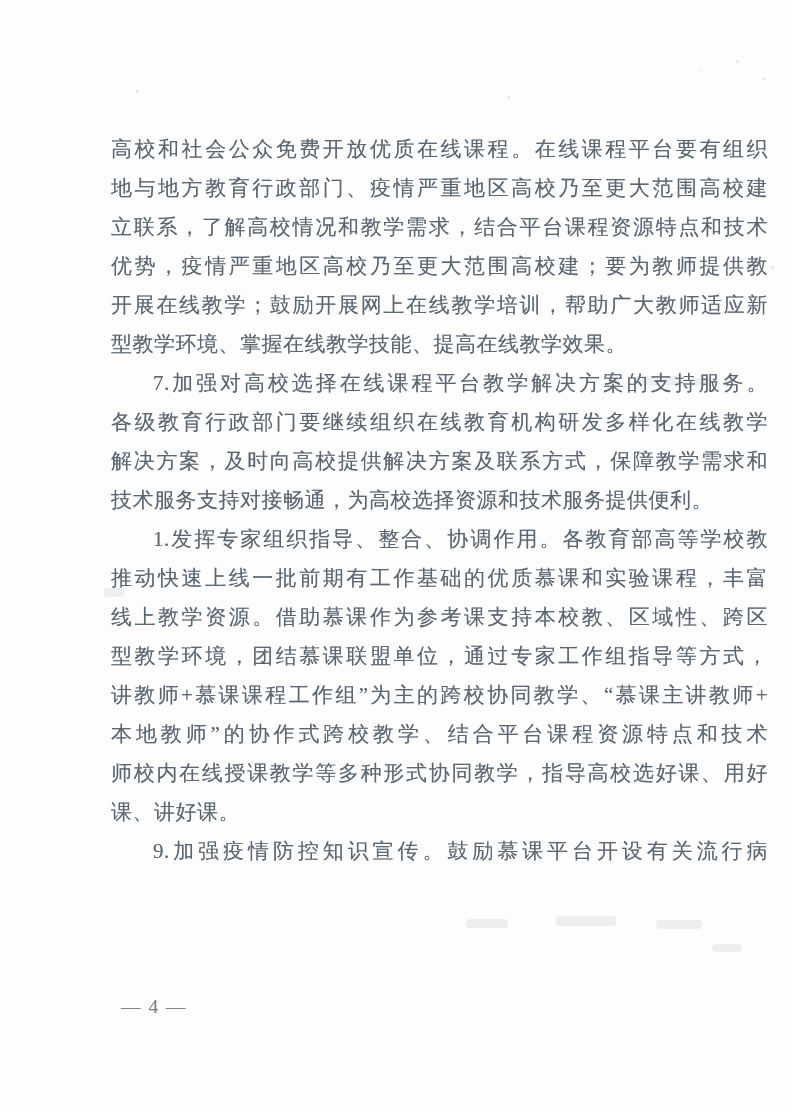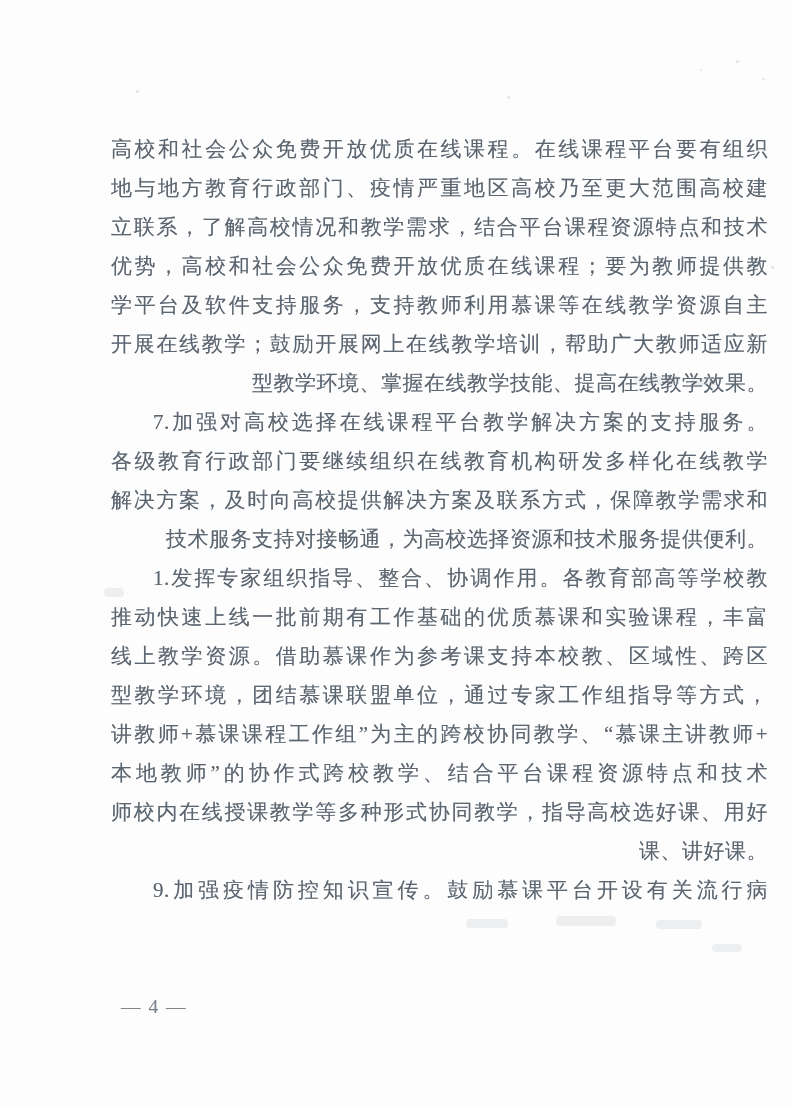--- a/index.html
+++ b/index.html
@@ -21,21 +21,21 @@
     top: 130px;
     width: 657px;
   }
   .line {
     height: 39px;
     line-height: 39px;
     font-size: 21px;
     letter-spacing: 0.5px;
     color: #5c6670;
     text-shadow: 0 0 0.6px rgba(92, 102, 112, 0.45);
-    text-align: right;
+    text-align: left;
     white-space: nowrap;
   }
   .line.fill {
     white-space: normal;
     text-align: justify;
     text-align-last: justify;
   }
   .line.indent {
     text-indent: 42px;
   }
@@ -74,22 +74,21 @@
   <div class="artifact ghost" style="left:104px; top:588px; width:20px; height:9px;"></div>
   <div class="artifact ghost" style="left:466px; top:919px; width:42px; height:9px;"></div>
   <div class="artifact ghost" style="left:556px; top:916px; width:60px; height:10px;"></div>
   <div class="artifact ghost" style="left:656px; top:920px; width:46px; height:9px;"></div>
   <div class="artifact ghost" style="left:712px; top:944px; width:30px; height:8px;"></div>
 
   <div class="text-block">
       <div class="line fill">高校和社会公众免费开放优质在线课程。在线课程平台要有组织</div>
       <div class="line fill">地与地方教育行政部门、疫情严重地区高校乃至更大范围高校建</div>
       <div class="line fill">立联系，了解高校情况和教学需求，结合平台课程资源特点和技术</div>
-      <div class="line fill">优势，高校和社会公众免费开放优质在线课程；要为教师提供教</div>
-      <div class="line fill">学平台及软件支持服务，支持教师利用慕课等在线教学资源自主</div>
+      <div class="line fill">优势，疫情严重地区高校乃至更大范围高校建；要为教师提供教</div>
       <div class="line fill">开展在线教学；鼓励开展网上在线教学培训，帮助广大教师适应新</div>
       <div class="line">型教学环境、掌握在线教学技能、提高在线教学效果。</div>
       <div class="line fill indent">7.加强对高校选择在线课程平台教学解决方案的支持服务。</div>
       <div class="line fill">各级教育行政部门要继续组织在线教育机构研发多样化在线教学</div>
       <div class="line fill">解决方案，及时向高校提供解决方案及联系方式，保障教学需求和</div>
       <div class="line">技术服务支持对接畅通，为高校选择资源和技术服务提供便利。</div>
       <div class="line fill indent">1.发挥专家组织指导、整合、协调作用。各教育部高等学校教</div>
       <div class="line fill">推动快速上线一批前期有工作基础的优质慕课和实验课程，丰富</div>
       <div class="line fill">线上教学资源。借助慕课作为参考课支持本校教、区域性、跨区</div>
       <div class="line fill">型教学环境，团结慕课联盟单位，通过专家工作组指导等方式，</div>

